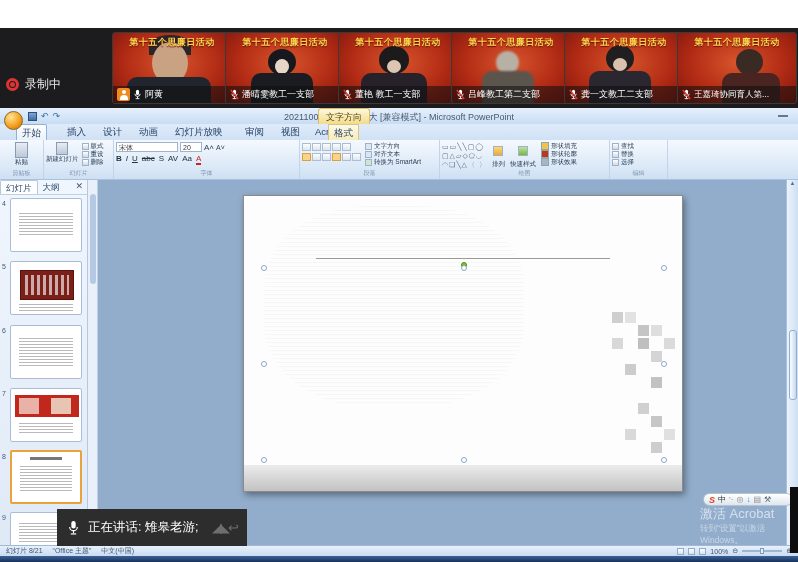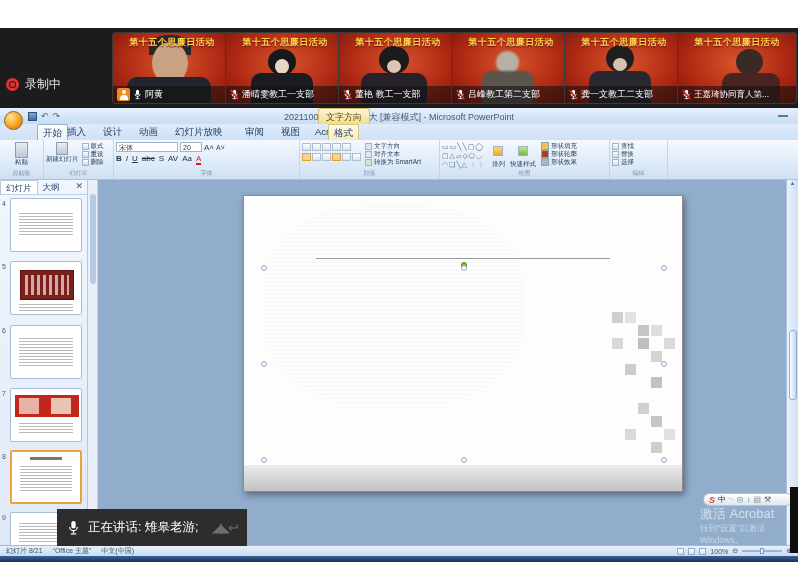--- a/index.html
+++ b/index.html
@@ -276,21 +276,21 @@
   </div>
   <div class="ctx-tool">文字方向</div>
   <div class="orb"></div>
   <div class="qat">
     <span class="qat-save"></span>
     <span class="qat-arrow">↶</span>
     <span class="qat-arrow">↷</span>
   </div>
 
   <div class="tabrow">
-    <div class="tab active" style="left:37px">开始</div>
+    <div class="tab active" style="left:16px">开始</div>
     <div class="tab" style="left:62px">插入</div>
     <div class="tab" style="left:98px">设计</div>
     <div class="tab" style="left:134px">动画</div>
     <div class="tab" style="left:170px">幻灯片放映</div>
     <div class="tab" style="left:240px">审阅</div>
     <div class="tab" style="left:276px">视图</div>
     <div class="tab" style="left:310px">Acrobat</div>
     <div class="tab format" style="left:328px">格式</div>
   </div>
 

